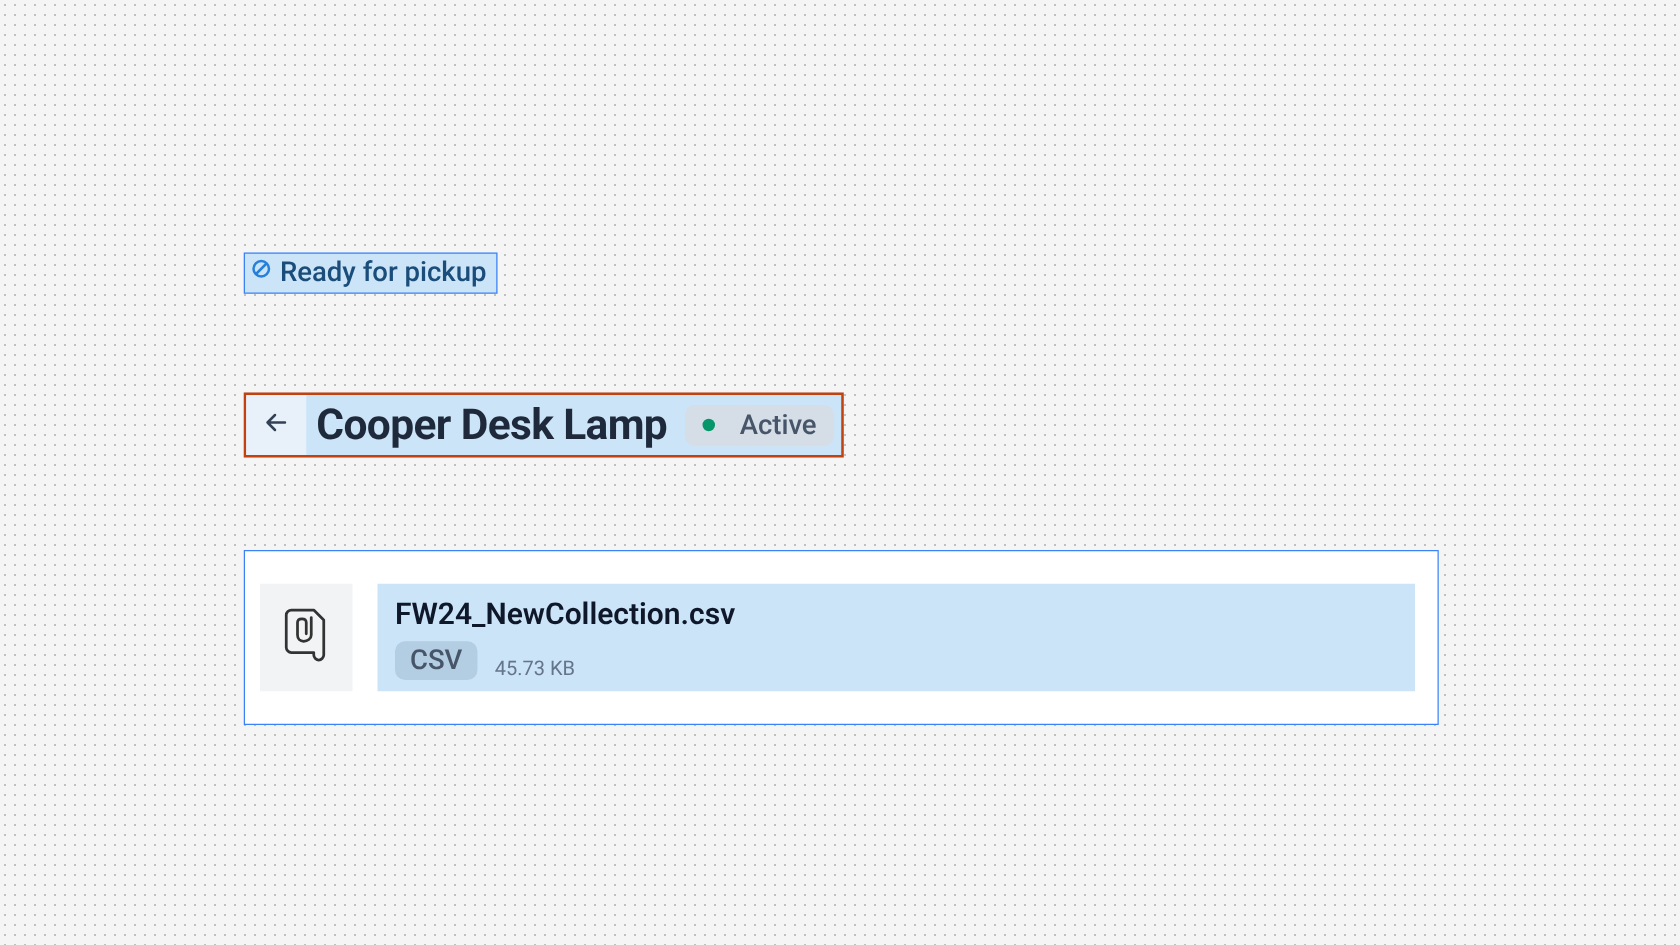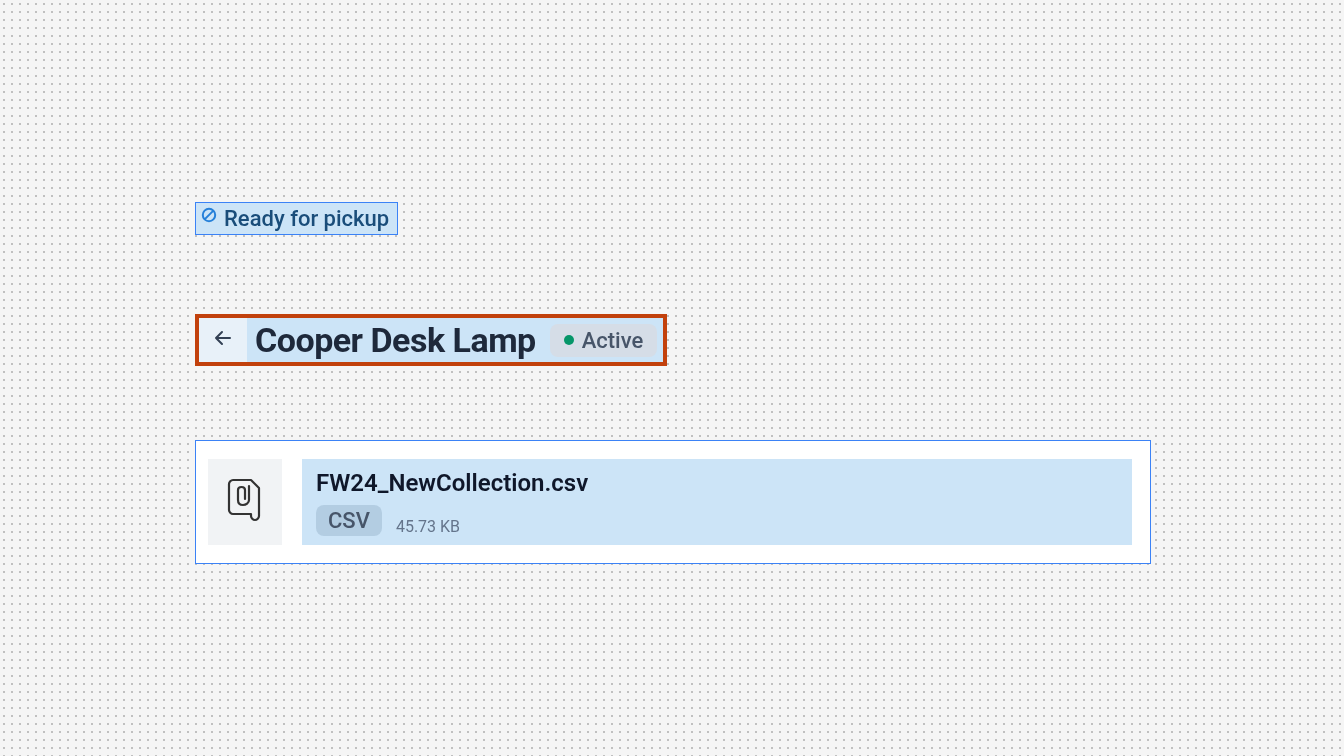--- a/index.html
+++ b/index.html
@@ -48,21 +48,21 @@
     }
 
     
     .title-bar {
       position: absolute;
       left: 195px;
       top: 314px;
       display: inline-flex;
       align-items: center;
       background-color: #cce4f7;
-      border: 4px solid #c2410c;
+      border: 2px solid #c2410c;
       height: 52px;
       padding-right: 6px;
     }
 
     .back-button {
       width: 48px;
       height: 100%;
       display: flex;
       align-items: center;
       justify-content: center;
@@ -75,21 +75,21 @@
       font-size: 34px;
       font-weight: 700;
       color: #1e293b;
       letter-spacing: -0.5px;
       margin-right: 14px;
     }
 
     .active-badge {
       display: inline-flex;
       align-items: center;
-      gap: 8px;
+      gap: 20px;
       background-color: #d5dde7;
       border-radius: 8px;
       padding: 4px 14px;
     }
 
     .active-dot {
       width: 10px;
       height: 10px;
       border-radius: 50%;
       background-color: #059669;
@@ -100,21 +100,21 @@
       font-weight: 500;
       color: #475569;
     }
 
     
     .file-card {
       position: absolute;
       left: 195px;
       top: 440px;
       width: 956px;
-      height: 124px;
+      height: 140px;
       background-color: #ffffff;
       border: 1px solid #3b82f6;
       display: flex;
       align-items: center;
       padding: 12px 18px 12px 12px;
       gap: 14px;
     }
 
     .file-icon-box {
       width: 74px;

